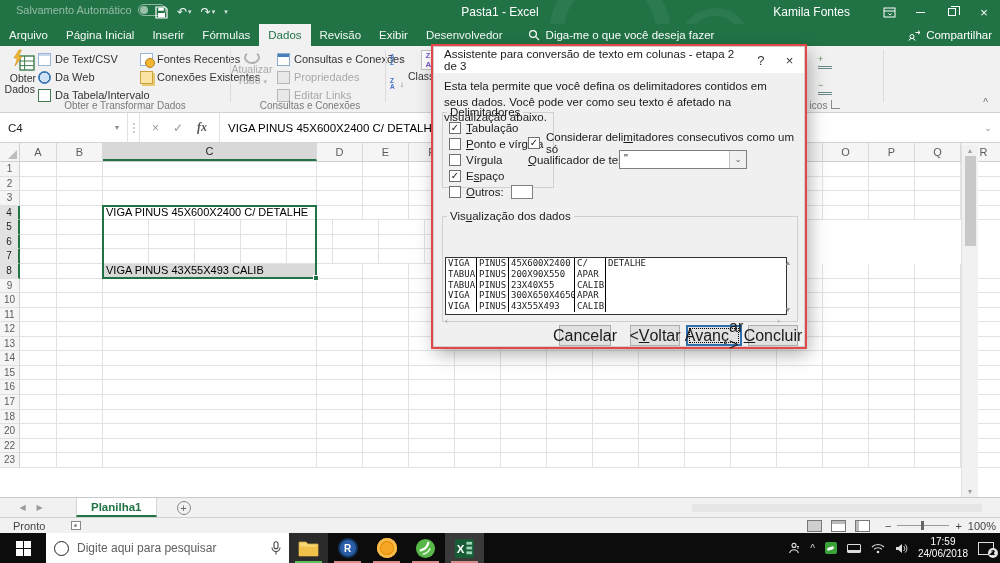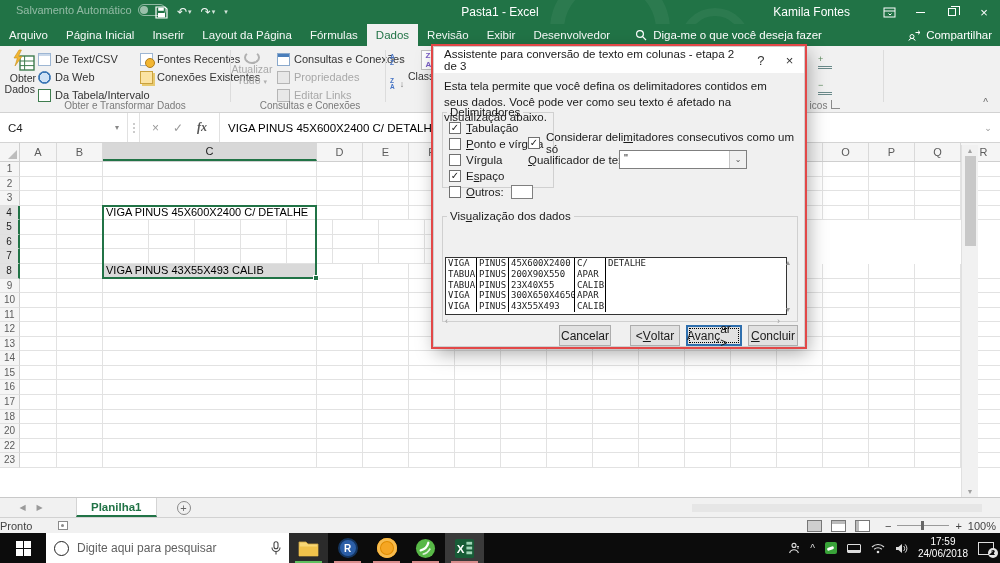--- a/index.html
+++ b/index.html
@@ -103,21 +103,21 @@
   .qualdd{position:absolute;left:185px;top:103px;width:128px;height:19px;background:#fff;border:1px solid #7f7f7f;display:flex}
   .qualval{flex:1;padding:1px 0 0 4px;font-size:11px}
   .qualbtn{width:17px;border-left:1px solid #c5c5c5;background:#f0f0f0;display:flex;align-items:center;justify-content:center;color:#555;font-size:8px}
   .fs-prev{left:8px;top:163px;width:356px;height:112px}
   .pvbox{position:absolute;left:2px;top:35px;width:342px;height:58px;background:#fff;border:1px solid #333;overflow:hidden}
   .pvrow{display:flex;height:10.8px;font-family:"DejaVu Sans Mono",monospace;font-size:9px;line-height:10.8px}
   .pvc{flex:0 0 auto;border-right:1px solid #000;padding-left:2px;overflow:hidden;white-space:nowrap}
   .pvc.last{border-right:none;flex:1}
   .pvside{position:absolute;right:2px;top:35px;width:14px;height:58px;display:flex;flex-direction:column;justify-content:space-between;align-items:center;color:#9a9a9a;font-size:7px;padding:2px 0}
   .pvhs{position:absolute;left:2px;top:95px;width:335px;display:flex;justify-content:space-between;color:#9a9a9a;font-size:9px;line-height:9px}
-  .dbtn{position:absolute;top:278px;height:21px;background:#e1e1e1;border:1px solid #adadad;font-size:12px;display:flex;align-items:center;justify-content:center}
+  .dbtn{position:absolute;top:278px;height:21px;background:#e1e1e1;border:1px solid #adadad;font-size:16px;display:flex;align-items:center;justify-content:center}
   .dbtn.def{border:1px solid #2f6fae;box-shadow:inset 0 0 0 1px #2f6fae;outline:1px dotted #000;outline-offset:-4px}
   
   .tabsrow{position:absolute;left:0;top:497px;width:1000px;height:20px;background:#f1f1f1;border-top:1px solid #c9c9c9;display:flex;align-items:center;z-index:5}
   .snav{color:#9a9a9a;font-size:8px;width:17px;text-align:center}
   .sheettab{margin-left:28px;background:#fff;color:#217346;font-weight:bold;font-size:11.5px;padding:0 14px;height:19px;line-height:18px;border-right:1px solid #d4d4d4;border-left:1px solid #d4d4d4;border-bottom:2px solid #217346}
   .addsheet{margin-left:20px;width:14px;height:14px;border:1px solid #8a8a8a;border-radius:50%;color:#666;font-size:11px;line-height:12px;text-align:center}
   .hscroll{position:absolute;right:18px;top:6px;width:290px;height:8px;background:#e6e6e6}
   .hthumb{width:210px;height:8px;background:#c9c9c9}
   
   .statusbar{position:absolute;left:0;top:517px;width:1000px;height:16px;background:#f1f1f1;border-top:1px solid #d2d2d2;display:flex;align-items:center;font-size:11px;color:#444;z-index:5}
@@ -202,21 +202,20 @@
         <span class="ic-rest"></span>
       </span>
     <span class="wb">×</span>
   </div>
 </div>
 
 <div class="tabrow">
   <div class="rtab">Arquivo</div>
     <div class="rtab">Página Inicial</div>
     <div class="rtab">Inserir</div>
-    <div class="rtab">Layout da Página</div>
     <div class="rtab">Fórmulas</div>
     <div class="rtab active">Dados</div>
     <div class="rtab">Revisão</div>
     <div class="rtab">Exibir</div>
     <div class="rtab">Desenvolvedor</div>
     <div class="tellme" id="tellme-slot">
     <svg width="12" height="12" viewBox="0 0 12 12">
         <circle cx="5" cy="5" r="3.4" fill="none" stroke="#fff" stroke-width="1.2"></circle>
         <line x1="7.6" y1="7.6" x2="11" y2="11" stroke="#fff" stroke-width="1.2"></line>
       </svg>
@@ -909,21 +908,21 @@
 
 <div class="tabsrow">
   <span class="snav" style="margin-left:14px">◀</span>
   <span class="snav">▶</span>
   <span class="sheettab">Planilha1</span>
   <span class="addsheet">+</span>
   <span class="hscroll"><span class="hthumb"></span></span>
 </div>
 
 <div class="statusbar">
-  <span style="margin-left:0">Pronto</span>
+  <span style="margin-left:13px">Pronto</span>
   <span class="macroic"></span>
   <div class="viewics">
     <span class="vic sel"></span>
     <span class="vic v2"></span>
     <span class="vic v3"></span>
   </div>
   <div class="zoomc">
     <span>−</span>
     <span class="ztrack">
         <span class="zthumb"></span>

